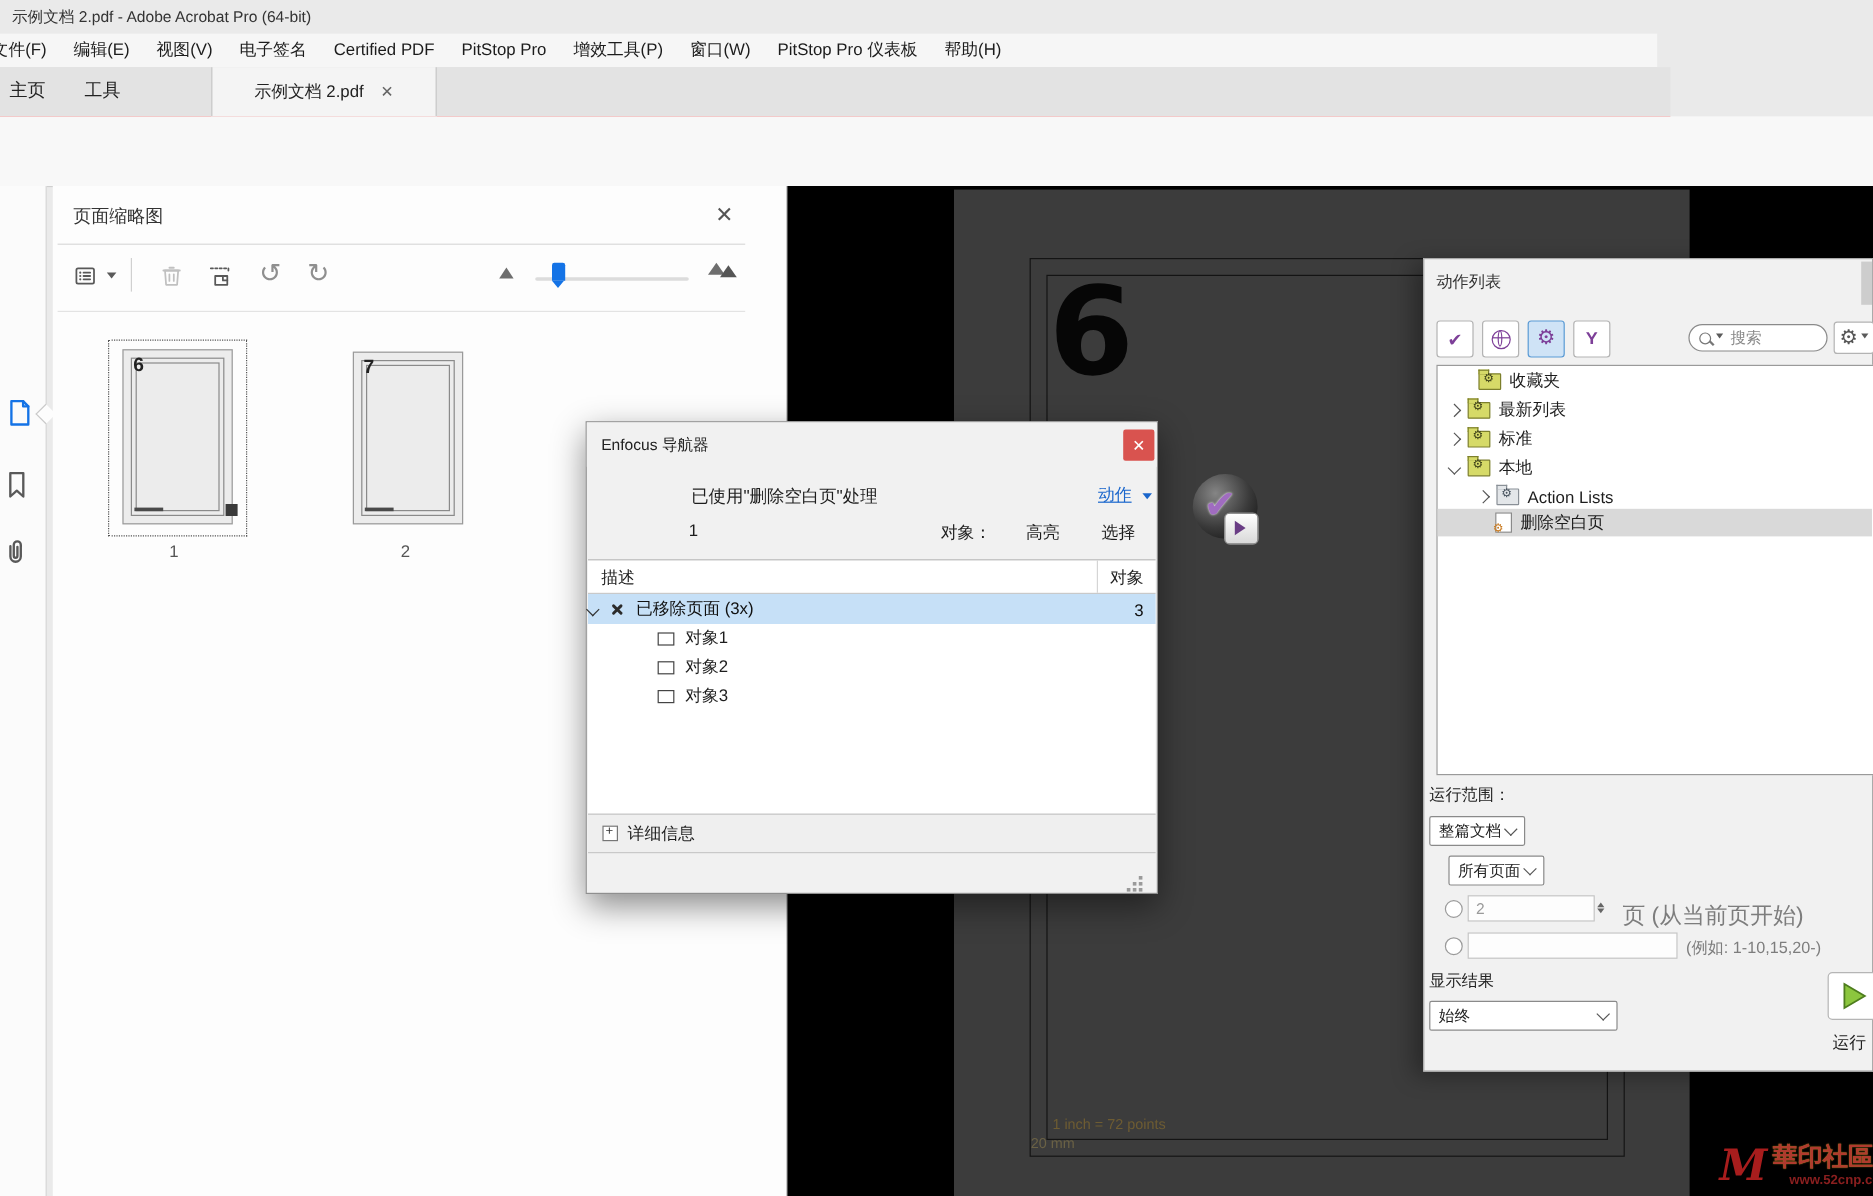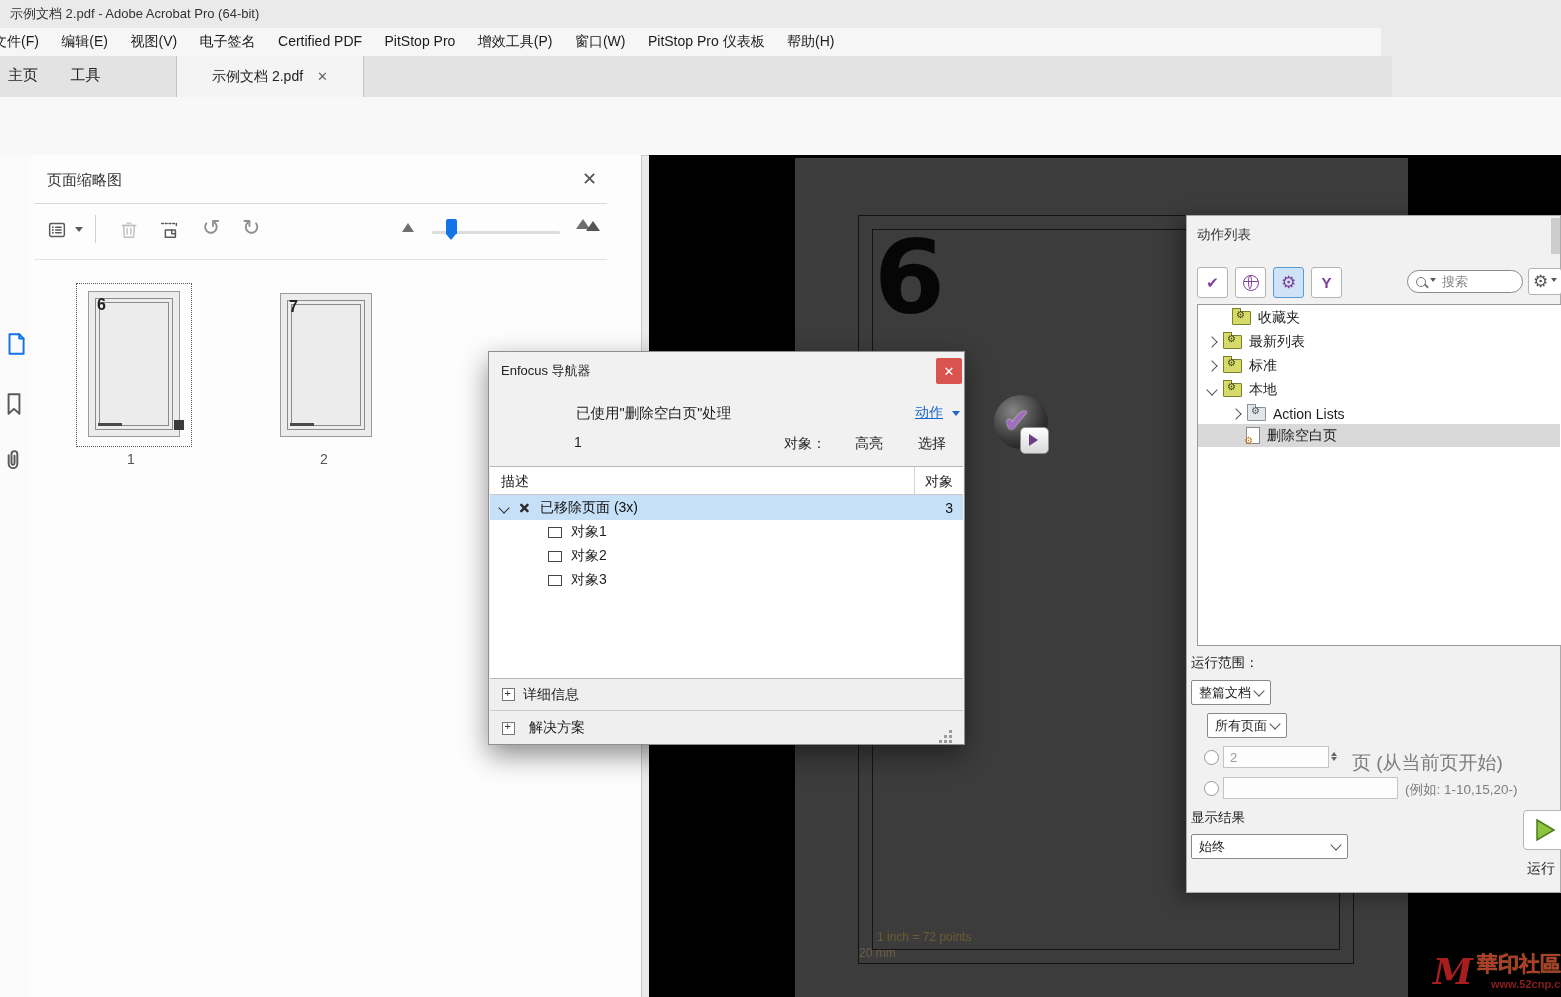--- a/index.html
+++ b/index.html
@@ -22,21 +22,21 @@
   .texttab{font-size:15px;color:#222;padding:10px 14px;display:inline-block}
   .doctab{position:absolute;left:176px;top:0;width:186px;height:41px;background:#f4f4f4;border-left:1px solid #c4c4c4;border-right:1px solid #c4c4c4;display:flex;align-items:center;justify-content:center;gap:14px;font-size:14px;color:#222}
   .toolbar{left:0;top:97px;width:1561px;height:58px;background:#f8f8f8;border-bottom:1px solid #cfcfcf}
   .tbtn{position:absolute;top:115px;width:24px;height:24px}
   
   .docbg{left:649px;top:155px;width:912px;height:842px;background:#000}
   .pagegray{left:795px;top:158px;width:613px;height:839px;background:#3c3c3c}
   .pborder{border:1px solid #141414}
   
   .leftrail{left:0;top:155px;width:38px;height:842px;background:#fbfbfb;border-right:1px solid #d4d4d4}
-  .thumbpanel{left:30px;top:155px;width:611px;height:842px;background:#fdfdfd;border-right:1px solid #c9c9c9}
+  .thumbpanel{left:44px;top:155px;width:611px;height:842px;background:#fdfdfd;border-right:1px solid #c9c9c9}
   .panelbtn{width:26px;height:26px;display:flex;align-items:center;justify-content:center}
   .rotglyph{font-size:22px;color:#8f8f8f;line-height:22px}
   .thumbpage{position:absolute;background:#ececec;border:1px solid #9a9a9a}
   .thumbinner{position:absolute;left:6px;top:6px;right:6px;bottom:6px;border:1px solid #8a8a8a}
   .thumbinner2{position:absolute;left:3px;top:3px;right:3px;bottom:3px;border:1px solid #8a8a8a}
   .mtn{width:0;height:0;border-left:7px solid transparent;border-right:7px solid transparent;border-bottom:10px solid #6e6e6e;display:inline-block}
   
   .dialog{left:488px;top:351px;width:477px;height:394px;background:#f1f1f1;border:1px solid #8f8f8f;box-shadow:0 10px 26px rgba(0,0,0,.45);box-sizing:border-box}
   .dlg-title{height:37px;background:#f1f1f1;font-size:13px;color:#222;display:flex;align-items:center;padding-left:12px}
   .dlg-close{position:absolute;right:2px;top:6px;width:26px;height:26px;background:#d9534f;color:#fff;font-size:13px;display:flex;align-items:center;justify-content:center;border-radius:2px}
@@ -439,21 +439,21 @@
     <span class="ab cbx" style="left:406px;top:82px"></span>
     <span class="ab" style="left:429px;top:83px;font-size:14px;color:#1d1d1d">选择</span>
 
     
     <div class="ab" style="left:1px;top:114px;width:473px;height:211px;background:#fff;border-top:1px solid #b9b9b9;border-bottom:1px solid #b9b9b9">
       <div style="height:27px;border-bottom:1px solid #c9c9c9;position:relative">
         <span style="position:absolute;left:11px;top:6px;font-size:14px;color:#1d1d1d">描述</span>
         <span style="position:absolute;right:10px;top:6px;font-size:14px;color:#1d1d1d">对象</span>
         <span style="position:absolute;right:48px;top:0;width:1px;height:27px;background:#d5d5d5"></span>
       </div>
-      <div style="height:25px;background:#c6e0f7;position:relative;display:flex;align-items:center;gap:8px;padding-left:10px">
+      <div style="height:25px;background:#c6e0f7;position:relative;display:flex;align-items:center;gap:8px;">
         <span class="chev d" style="border-color:#333"></span>
         <span class="xtool" style="transform:scale(.8)"></span>
         <span style="font-size:14px;color:#111">已移除页面 (3x)</span>
         <span style="position:absolute;right:10px;font-size:14px;color:#111">3</span>
       </div>
       <div style="height:24px;display:flex;align-items:center;gap:9px;padding-left:58px">
         <span class="fri"></span>
         <span style="font-size:14px;color:#1d1d1d">对象1</span>
       </div>
       <div style="height:24px;display:flex;align-items:center;gap:9px;padding-left:58px">
@@ -463,20 +463,16 @@
       <div style="height:24px;display:flex;align-items:center;gap:9px;padding-left:58px">
         <span class="fri"></span>
         <span style="font-size:14px;color:#1d1d1d">对象3</span>
       </div>
     </div>
 
     <div class="ab flex" style="left:1px;top:327px;width:473px;height:32px;background:#efefef;border-bottom:1px solid #c9c9c9;gap:8px;padding-left:12px;box-sizing:border-box">
       <span class="plusbox"></span>
       <span style="font-size:14px;color:#1d1d1d">详细信息</span>
     </div>
-    <div class="ab flex" style="left:1px;top:360px;width:473px;height:32px;background:#efefef;gap:14px;padding-left:12px;box-sizing:border-box">
-      <span class="plusbox"></span>
-      <span style="font-size:14px;color:#1d1d1d">解决方案</span>
-    </div>
     <span class="ab" style="left:460px;top:378px;width:3px;height:3px;background:#9a9a9a;box-shadow:-5px 5px #9a9a9a,0 5px #9a9a9a,-10px 10px #9a9a9a,-5px 10px #9a9a9a,0 10px #9a9a9a"></span>
   </div>
 
 </div>
 
 </body></html>

